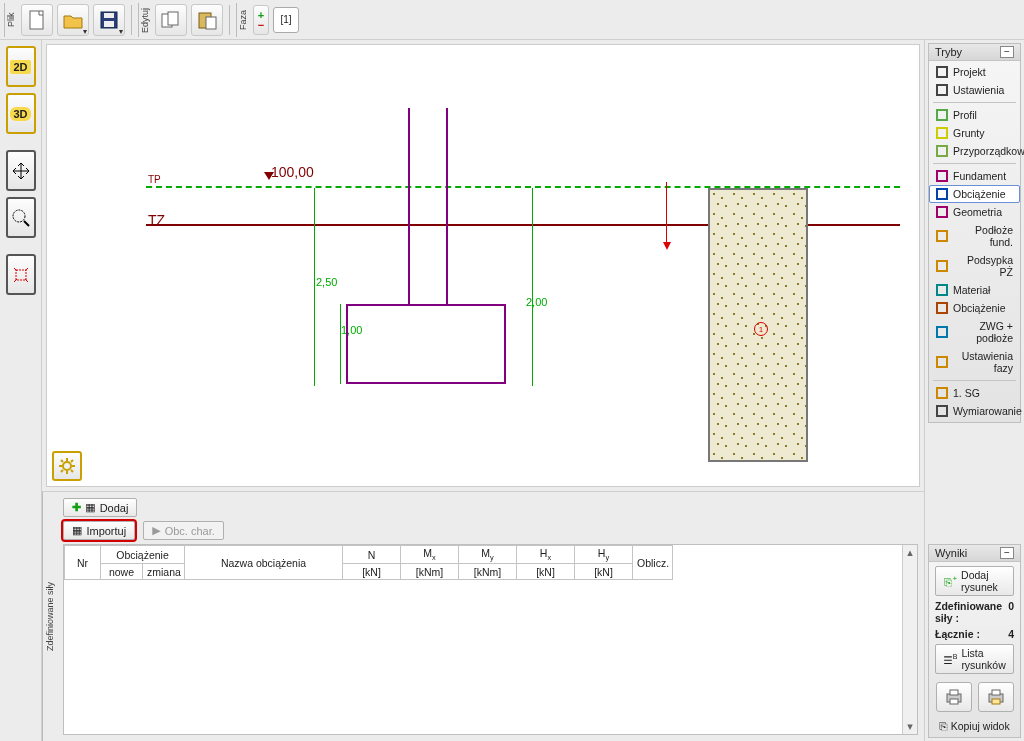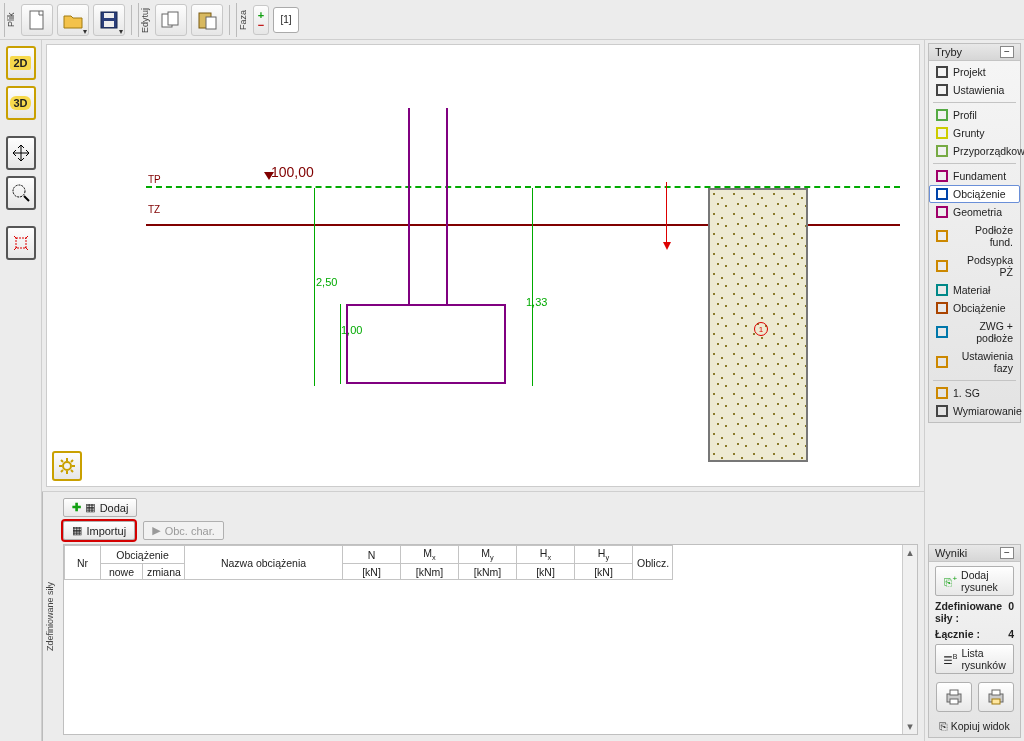--- a/index.html
+++ b/index.html
@@ -55,21 +55,21 @@
   
   .main-row { flex: 1; display: flex; overflow: hidden; }
 
   
   .left-toolbar {
     width: 42px; background: #ececec; border-right: 1px solid #cfcfcf;
     display: flex; flex-direction: column; align-items: center;
     padding: 6px 0; gap: 6px;
   }
   .sq-btn {
-    width: 30px; height: 34px; border: 2px solid #555; border-radius: 3px;
+    width: 30px; height: 41px; border: 2px solid #555; border-radius: 3px;
     background: linear-gradient(#fdfdfd,#e6e6e6);
     display: flex; align-items: center; justify-content: center;
     cursor: pointer;
   }
   .sq-btn.gold { border-color: #c9a000; }
 
   
   .canvas-wrap {
     flex: 1; display: flex; flex-direction: column;
     background: #ececec;
@@ -84,21 +84,21 @@
   
   .tp-line {
     position:absolute; left:100px; right:20px; top:142px;
     border-top: 2px dashed #0a0;
   }
   .tz-line {
     position:absolute; left:100px; right:20px; top:180px;
     border-top: 2px solid #800000;
   }
   .label-tp { position:absolute; left:102px; top:130px; color:#800000; font-size:10px; }
-  .label-tz { position:absolute; left:102px; top:160px; color:#800000; font-size:10px; }
+  .label-tz { position:absolute; left:102px; top:168px; color:#800000; font-size:14px; }
 
   .dim-100 { position:absolute; left:225px; top:120px; color:#800000; font-size:14px; }
   .dim-tri { position:absolute; left:218px; top:128px; width:0; height:0;
     border-left:5px solid transparent; border-right:5px solid transparent; border-top:8px solid #800000; }
 
   .dim-250 { position:absolute; left:270px; top:232px; color:#0a0; font-size:11px; }
   .dim-100b { position:absolute; left:295px; top:280px; color:#0a0; font-size:11px; }
   .dim-200 { position:absolute; left:480px; top:252px; color:#0a0; font-size:11px; }
 
   .green-v1 { position:absolute; left:268px; top:144px; width:0; border-left:1px solid #0a0; height:198px; }
@@ -316,21 +316,21 @@
         <div class="tz-line"></div>
 
         <div class="dim-tri"></div>
         <div class="dim-100">100,00</div>
 
         <div class="green-v1"></div>
         <div class="green-v2"></div>
         <div class="green-v3"></div>
         <div class="dim-250">2,50</div>
         <div class="dim-100b">1,00</div>
-        <div class="dim-200">1,33</div>
+        <div class="dim-200">2,00</div>
 
         <div class="column1"></div>
         <div class="column2"></div>
         <div class="foundation"></div>
 
         <div class="red-arrow"></div>
 
         <div class="soil-block">
           <div class="ring">1</div>
         </div>

